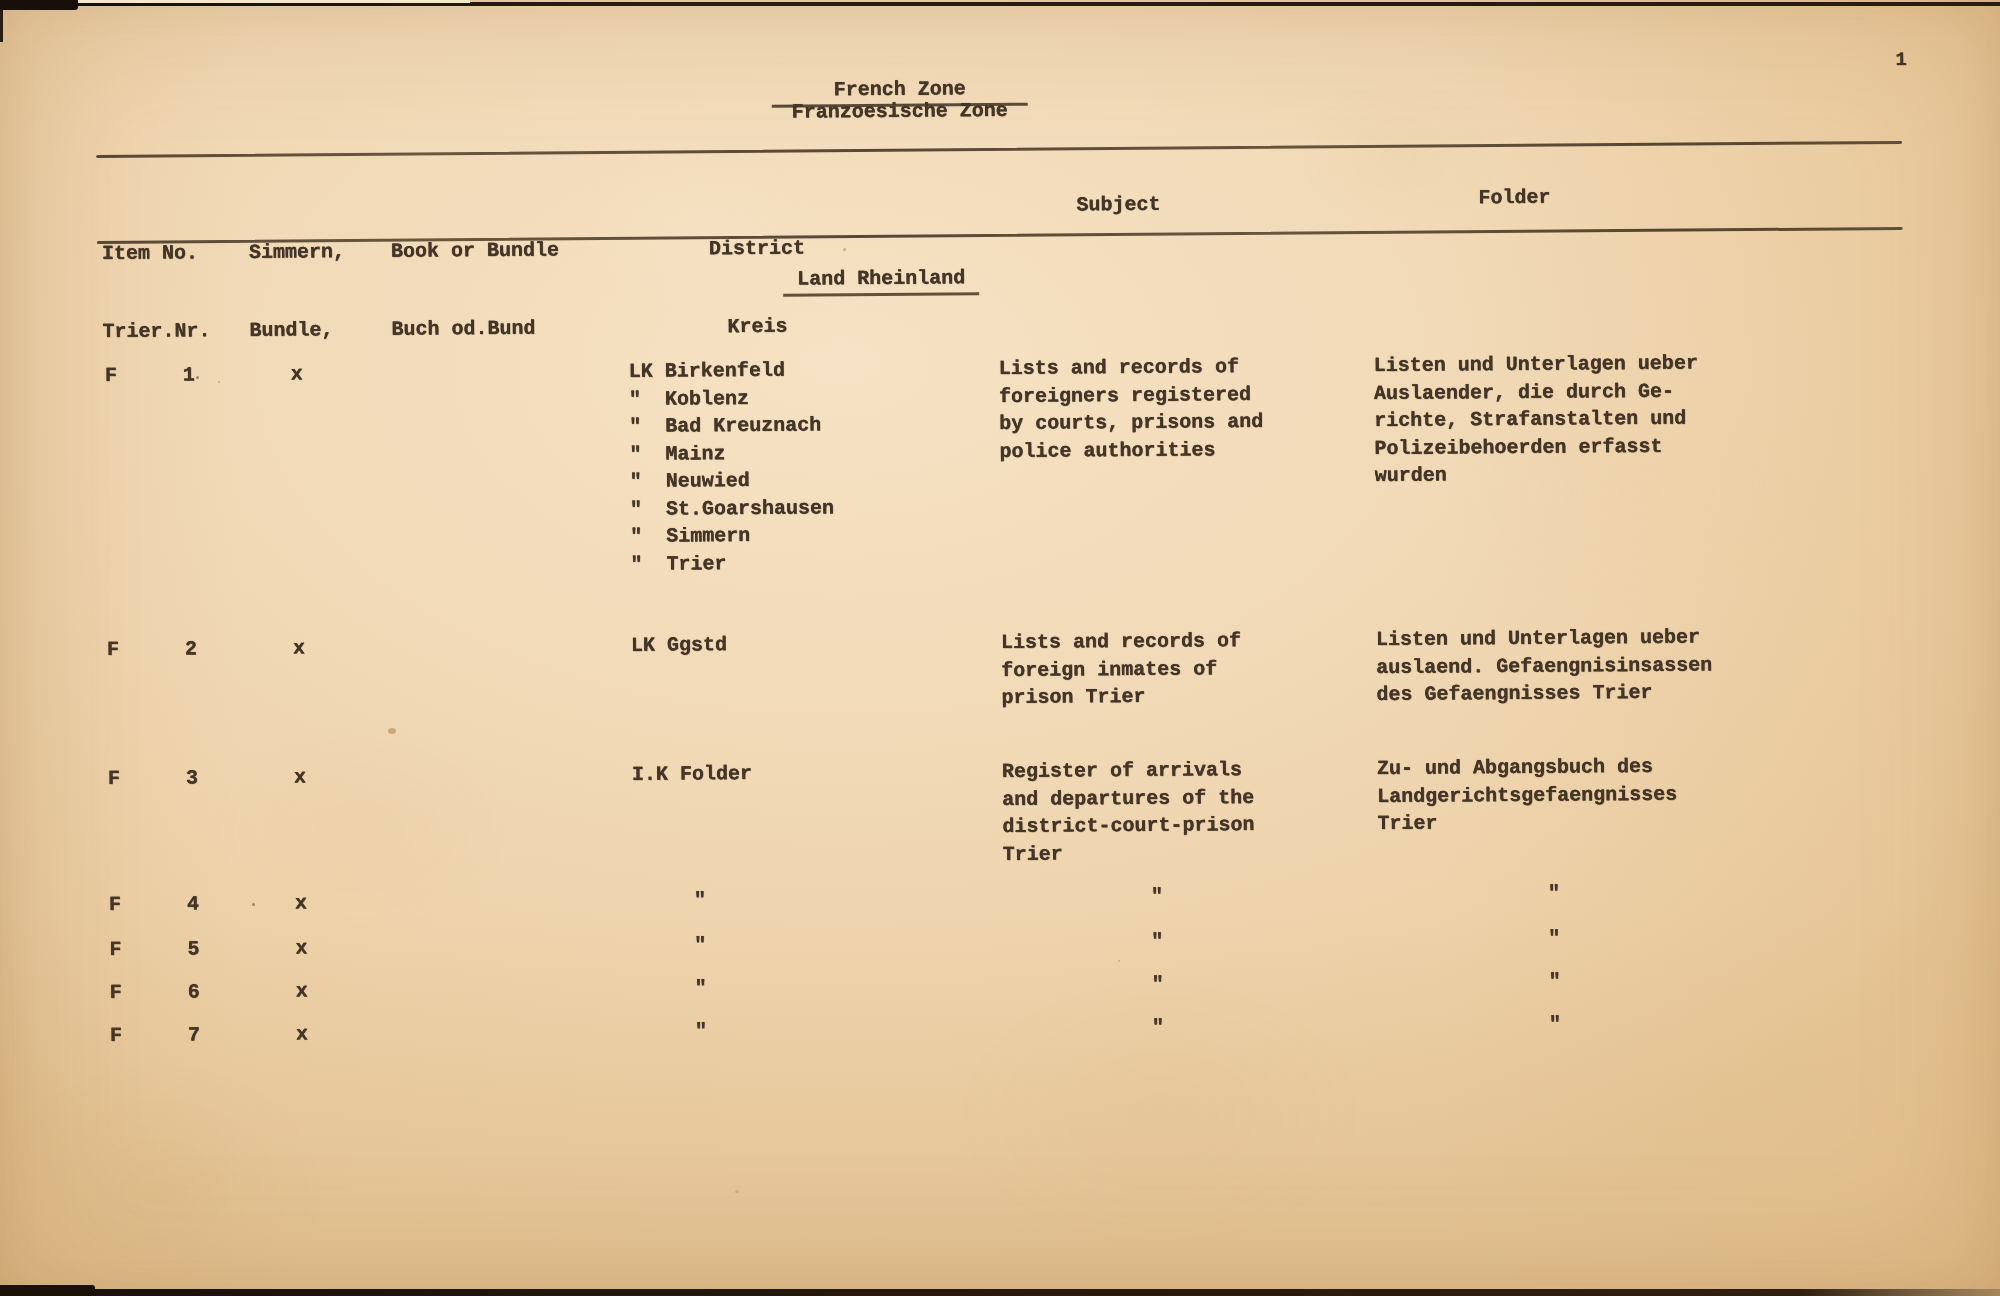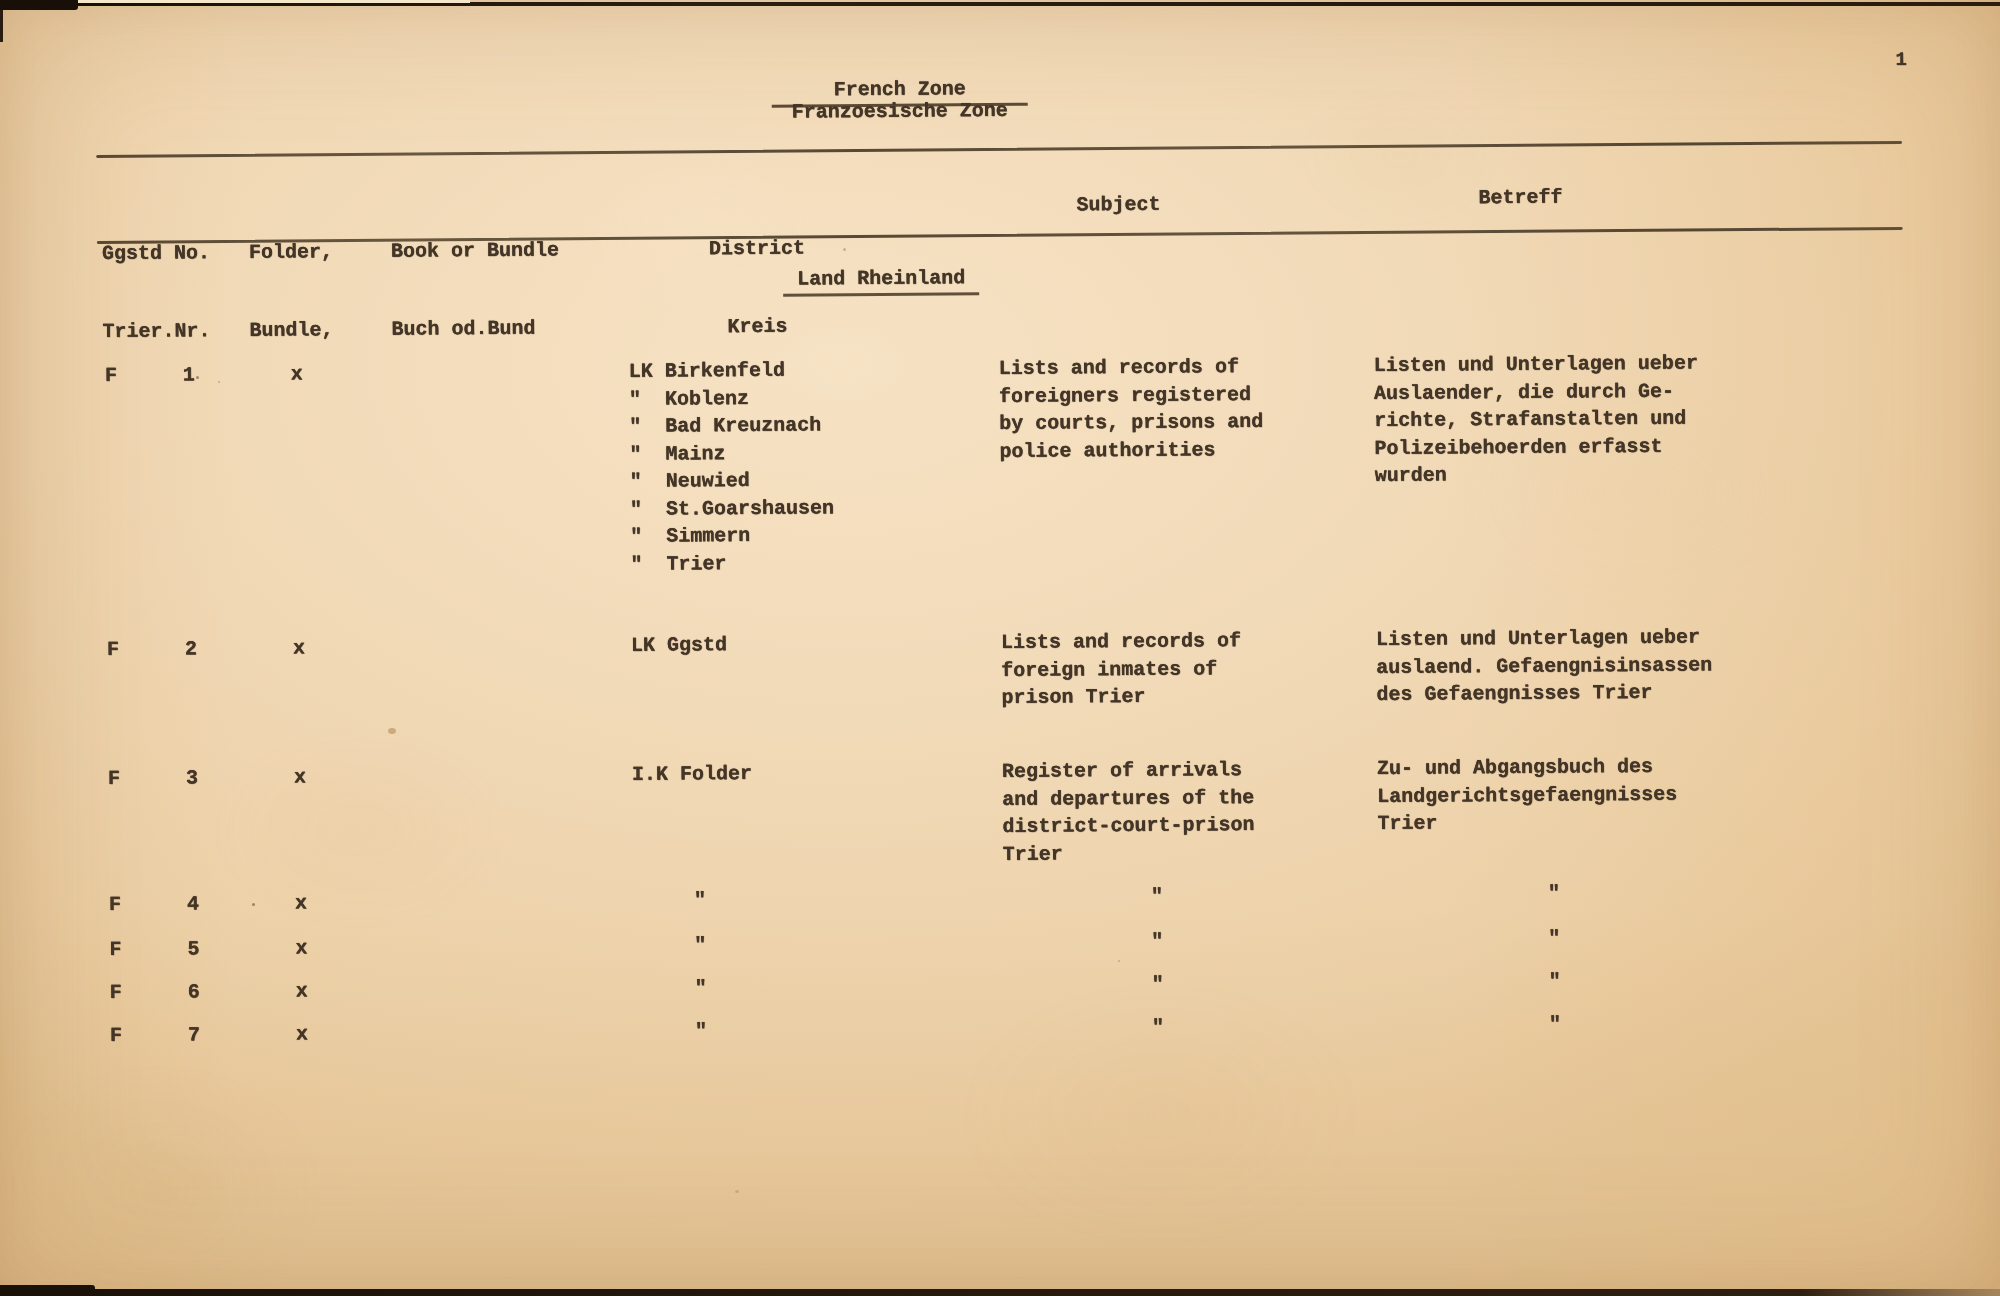--- a/index.html
+++ b/index.html
@@ -95,37 +95,37 @@
 
   <div class="sheet">
 
     <div class="ink title-en">French Zone</div>
     <div class="ink title-de">Franzoesische Zone</div>
     <div class="ink pageno">1</div>
 
     <div class="rule rule1"></div>
 
     <div class="ink hdr hdr-item">
-      <div>Ggstd No.</div>
+      <div>Item No.</div>
       <div>Trier.Nr.</div>
     </div>
     <div class="ink hdr hdr-folder">
-      <div>Folder,</div>
+      <div>Simmern,</div>
       <div>Bundle,</div>
     </div>
     <div class="ink hdr hdr-book">
       <div>Book or Bundle</div>
       <div>Buch od.Bund</div>
     </div>
     <div class="ink hdr hdr-district">
       <div>District</div>
       <div>Kreis</div>
     </div>
     <div class="ink hdr-subject">Subject</div>
-    <div class="ink hdr-betreff">Betreff</div>
+    <div class="ink hdr-betreff">Folder</div>
 
     <div class="rule rule2"></div>
 
     <div class="ink land">Land Rheinland</div>
 
     <div class="trow" style="top:355px">
       <div class="ink cell c-item">F</div>
       <div class="ink cell c-no">1</div>
       <div class="ink cell c-x">x</div>
       <div class="ink cell c-district">LK Birkenfeld

